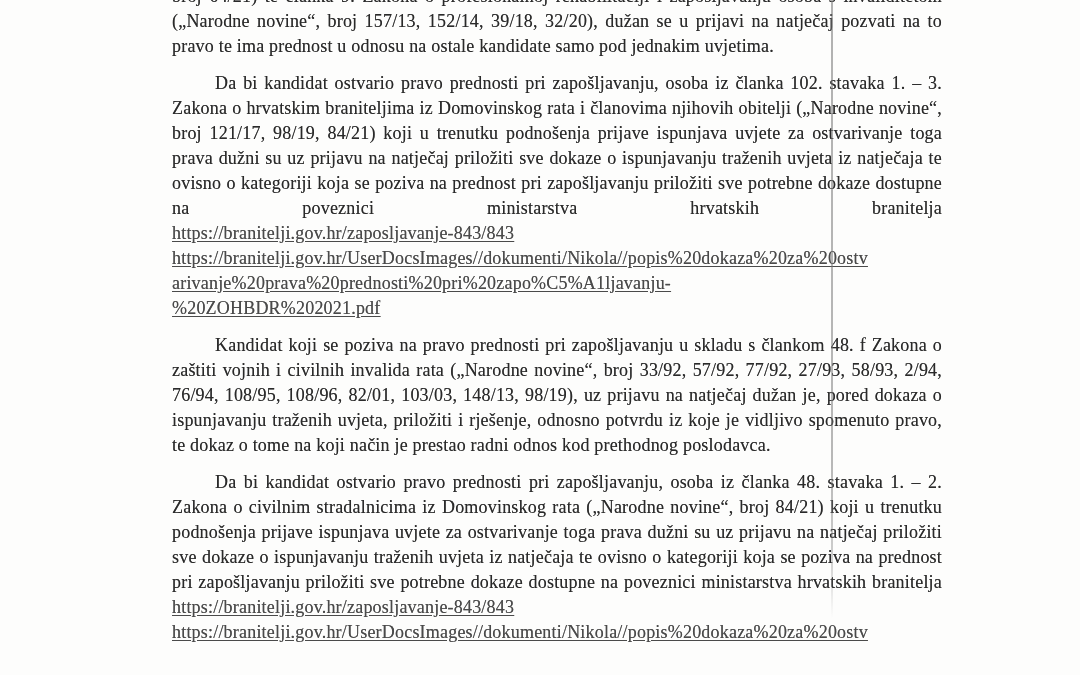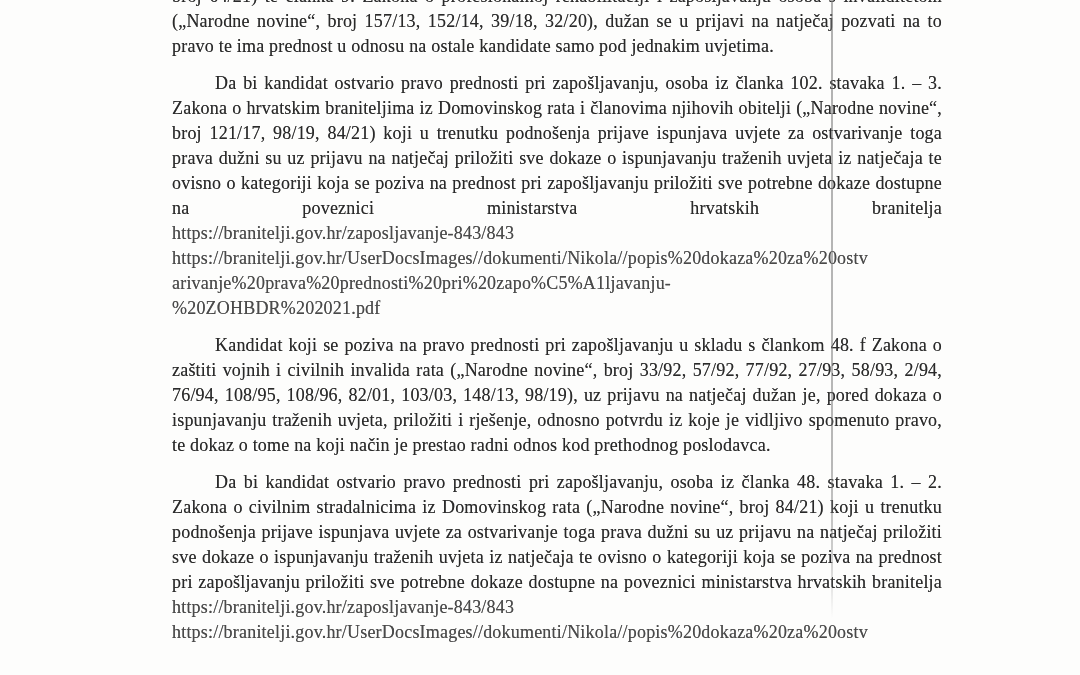--- a/index.html
+++ b/index.html
@@ -39,20 +39,21 @@
     text-indent: 43px;
   }
   .para.justify-last {
     text-align-last: justify;
   }
   .doc-text {
     color: var(--text-color, #2a2a2a);
   }
   .doc-link {
     color: var(--link-color, #4a4a4a);
+    text-decoration: underline;
     text-underline-offset: 2px;
     cursor: pointer;
   }
   .block {
     display: block;
     text-indent: 0;
   }
   .prewrap {
     white-space: pre-wrap;
     word-break: break-all;

